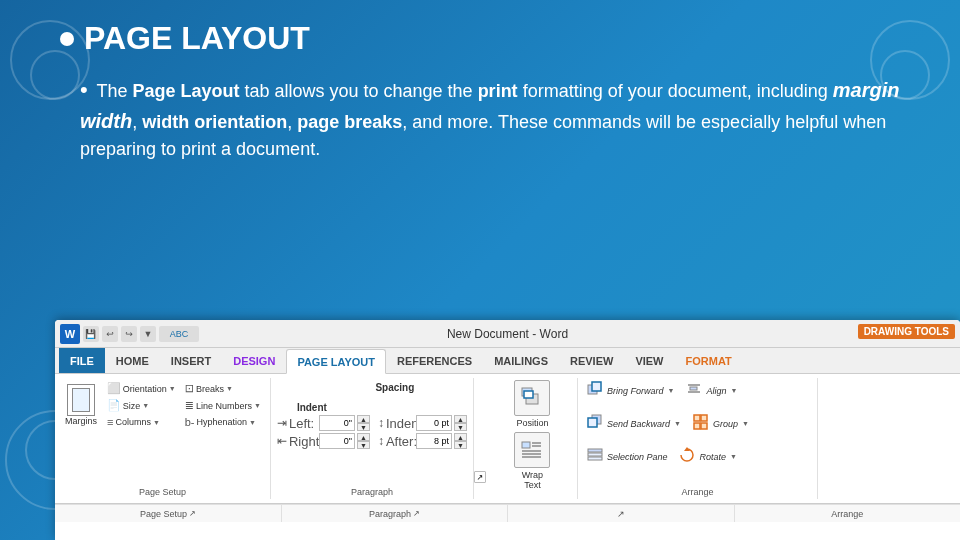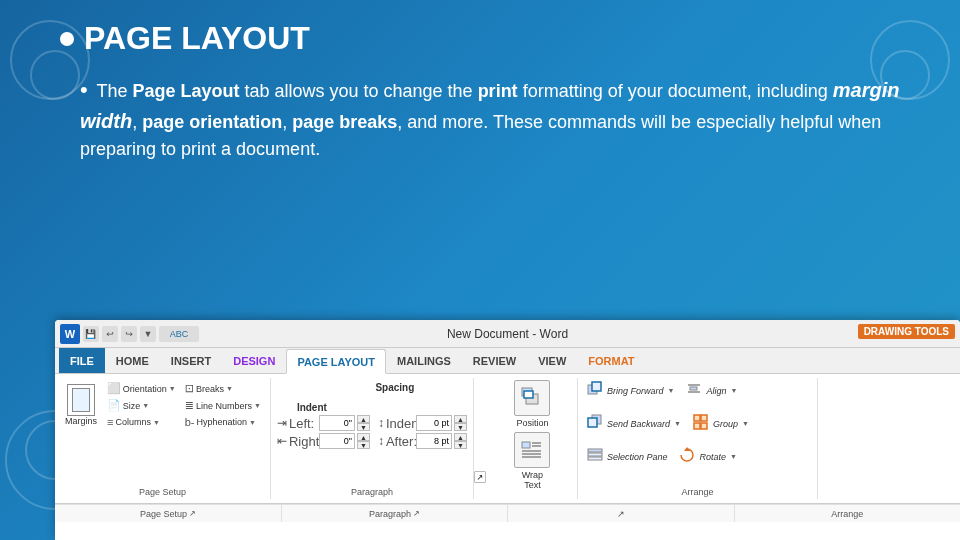--- a/index.html
+++ b/index.html
@@ -424,21 +424,21 @@
   <div class="deco deco-6"></div>
   <div class="deco deco-7"></div>
 
   <div class="content-area">
     <div class="slide-title">
       <div class="title-bullet"></div>
       <span>PAGE LAYOUT</span>
     </div>
     <div class="slide-body">
       <span class="bullet">•</span>
-      <span>The <strong>Page Layout</strong> tab allows you to change the <strong>print</strong> formatting of your document, including <span class="italic-bold">margin width</span>, <strong>page orientation</strong>, <strong>page breaks</strong>, and more. These commands will be especially helpful when preparing to print a document.</span>
+      <span>The <strong>Page Layout</strong> tab allows you to change the <strong>print</strong> formatting of your document, including <span class="italic-bold">margin width</span>, <strong>width orientation</strong>, <strong>page breaks</strong>, and more. These commands will be especially helpful when preparing to print a document.</span>
     </div>
   </div>
 
   <div class="ribbon-area">
 
     <div class="ribbon-titlebar">
       <div class="ribbon-titlebar-left">
         <div class="word-icon">W</div>
         <div class="title-btn">💾</div>
         <div class="title-btn">↩</div>
@@ -449,20 +449,21 @@
       <span style="font-size:12px;color:#333;">New Document - Word</span>
       <div class="drawing-tools-badge">DRAWING TOOLS</div>
     </div>
 
     <div class="ribbon-tabs">
       <div class="ribbon-tab file-tab">FILE</div>
       <div class="ribbon-tab">HOME</div>
       <div class="ribbon-tab">INSERT</div>
       <div class="ribbon-tab design-tab">DESIGN</div>
       <div class="ribbon-tab active-page-layout">PAGE LAYOUT</div>
+      <div class="ribbon-tab">REFERENCES</div>
       <div class="ribbon-tab">MAILINGS</div>
       <div class="ribbon-tab">REVIEW</div>
       <div class="ribbon-tab">VIEW</div>
       <div class="ribbon-tab format-tab">FORMAT</div>
     </div>
 
     <div class="ribbon-content">
 
       <div class="ribbon-group" style="min-width:200px;">
         <div class="ribbon-group-content">

